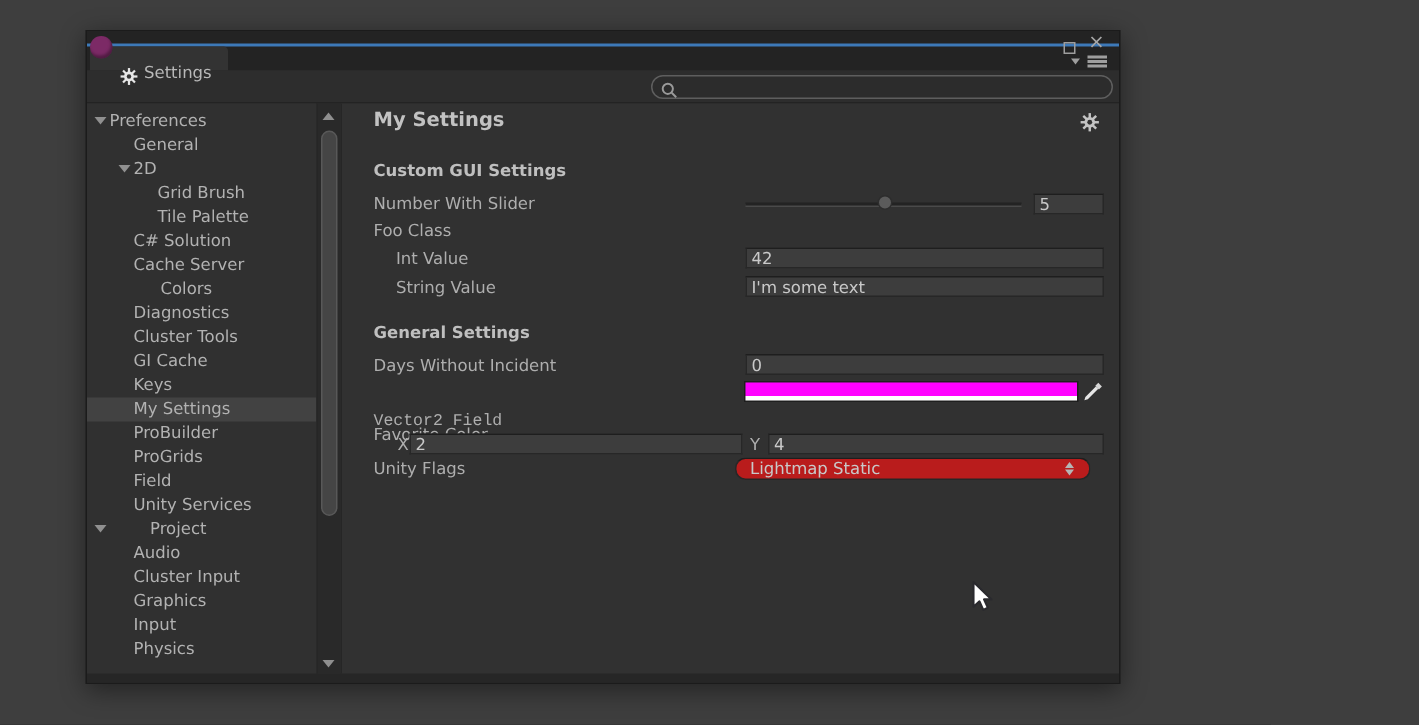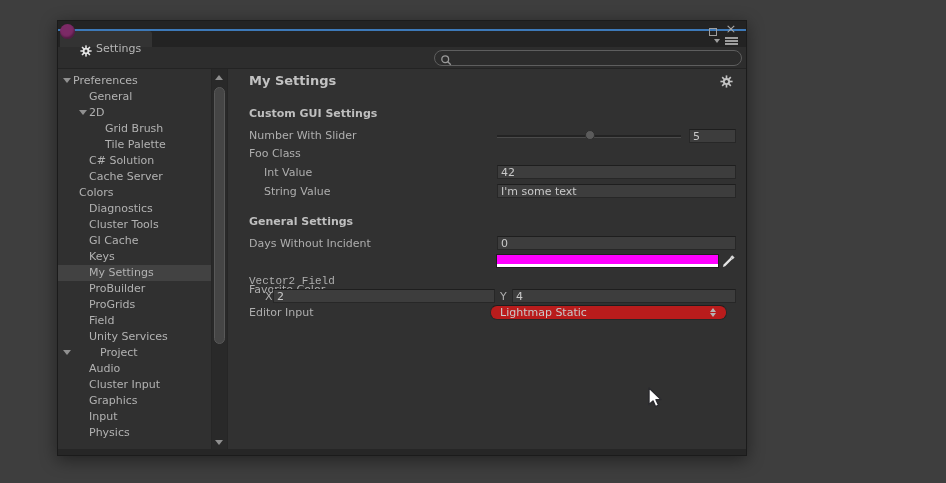--- a/index.html
+++ b/index.html
@@ -127,21 +127,21 @@
         <div class="tree-row">
           <span class="tree-label" style="left: 47px;">Tile Palette</span>
         </div>
         <div class="tree-row">
           <span class="tree-label" style="left: 31px;">C# Solution</span>
         </div>
         <div class="tree-row">
           <span class="tree-label" style="left: 31px;">Cache Server</span>
         </div>
         <div class="tree-row">
-          <span class="tree-label" style="left: 21px; text-align: center;">Colors</span>
+          <span class="tree-label" style="left: 49px; text-align: center;">Colors</span>
         </div>
         <div class="tree-row">
           <span class="tree-label" style="left: 31px;">Diagnostics</span>
         </div>
         <div class="tree-row">
           <span class="tree-label" style="left: 31px;">Cluster Tools</span>
         </div>
         <div class="tree-row">
           <span class="tree-label" style="left: 31px;">GI Cache</span>
         </div>
@@ -241,21 +241,21 @@
         <path d="M8.6 4.6 L10.2 6.2 L3.2 13.2 L0.9 13.9 L1.6 11.6 Z" fill="#e6e6e6"></path>
       </svg>
     </div>
 
     <div class="mlabel" style="left:21px;top:205px;font-family:Liberation Mono, monospace;">Vector2 Field</div>
     <div class="mlabel" style="left:37px;top:221px;">X</div>
     <input class="ufield" style="left: 45px; top: 220px; width: 222px;" value="2">
     <div class="mlabel" style="left:272px;top:221px;">Y</div>
     <input class="ufield" style="left: 284px; top: 220px; width: 224px;" value="4">
 
-    <div class="mlabel" style="left:21px;top:237px;">Editor Input</div>
+    <div class="mlabel" style="left:21px;top:237px;">Unity Flags</div>
     <div class="popup">
       <span class="popup-label">Lightmap Static</span>
       <span class="popup-arrows"></span>
     </div>
   </div>
 
   <div class="bottom-strip"></div>
 </div>
 
 <div class="cursor">

